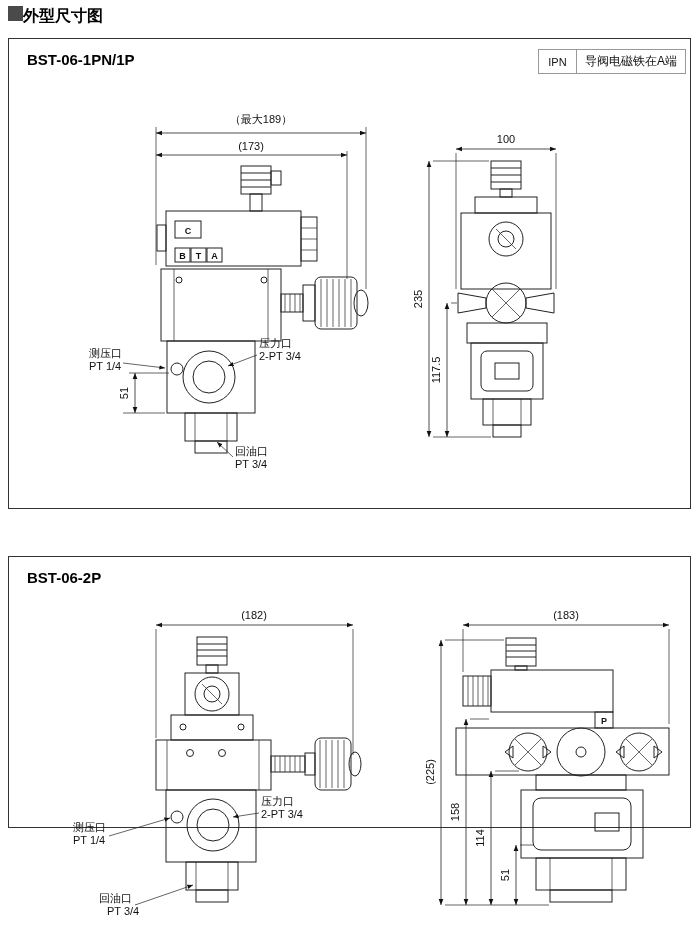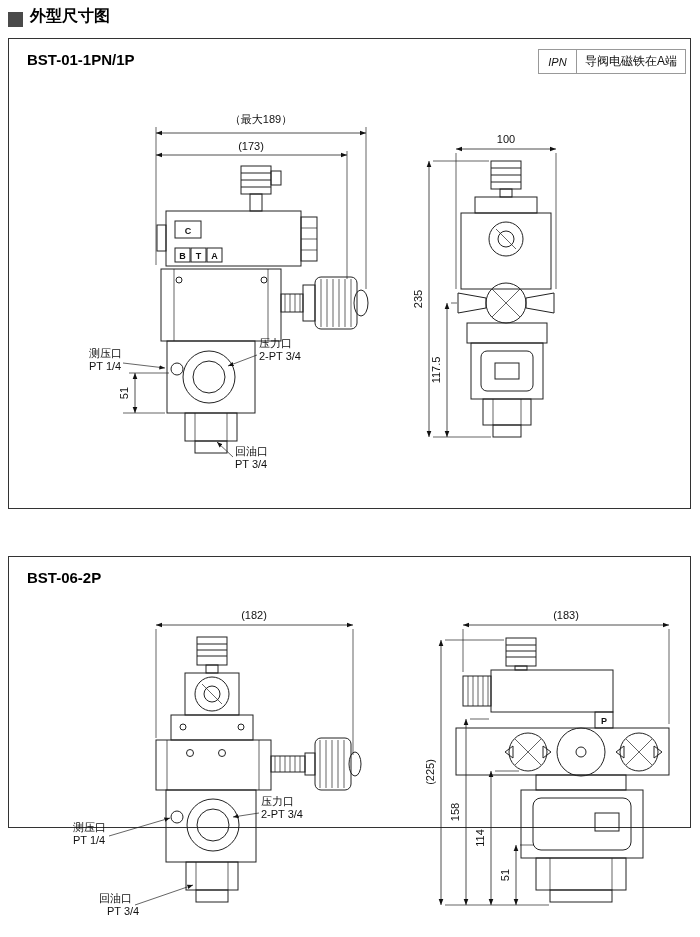--- a/index.html
+++ b/index.html
@@ -1,50 +1,50 @@
 <!DOCTYPE html>
 <html><head>
 <meta charset="utf-8">
 <style>
   * { box-sizing: border-box; margin: 0; padding: 0; }
   html, body { width: 700px; height: 937px; background: #fff; font-family: "Liberation Sans", sans-serif; }
   body { position: relative; overflow: hidden; }
 
-  .page-header { position: absolute; left: 8px; top: 6px; display: flex; align-items: flex-end; gap: 7px; }
+  .page-header { position: absolute; left: 8px; top: 6px; display: flex; align-items: flex-start; }
   .hdr-sq { width: 15px; height: 15px; background: #4a4a4a; display: inline-block; }
   .hdr-title { font-size: 16px; font-weight: bold; color: #000; }
 
   .panel { position: absolute; left: 8px; width: 683px; border: 1px solid #333; background: #fff; }
   #panel1 { top: 38px; height: 471px; }
   #panel2 { top: 556px; height: 272px; }
   .panel-title { position: absolute; left: 18px; top: 12px; font-size: 15px; font-weight: bold; color: #000; z-index: 2; }
 
   .legend { position: absolute; right: 4px; top: 10px; border-collapse: collapse; font-size: 12px; z-index: 2; background: #fff; }
   .legend td { border: 1px solid #999; color: #111; }
-  .legend td.code { width: 38px; text-align: center; font-size: 11px; padding: 3px 0; font-style: italic; }
+  .legend td.code { width: 38px; text-align: center; font-size: 11px; padding: 3px 0; }
   .legend td.desc { padding: 3px 8px; text-align: center; }
 
   svg.draw { position: absolute; left: 0; top: 0; }
   svg text { font-family: "Liberation Sans", sans-serif; font-size: 11px; fill: #111; stroke: none; }
   svg text.sm { font-size: 9px; }
   svg text.b { font-weight: bold; }
   .ln   { stroke: #222; stroke-width: 1; fill: none; }
   .thin { stroke: #222; stroke-width: 0.7; fill: none; }
   .dim  { stroke: #222; stroke-width: 0.8; fill: none; }
 </style>
 </head>
 <body>
 
 <div class="page-header">
   <span class="hdr-sq"></span>
   <span class="hdr-title">外型尺寸图</span>
 </div>
 
 <div class="panel" id="panel1">
-  <div class="panel-title">BST-01-1PN/1P</div>
+  <div class="panel-title">BST-06-1PN/1P</div>
 
   <table class="legend">
     <tbody>
       <tr>
         <td class="code">IPN</td>
         <td class="desc">导阀电磁铁在A端</td>
       </tr>
     </tbody>
   </table>
 

